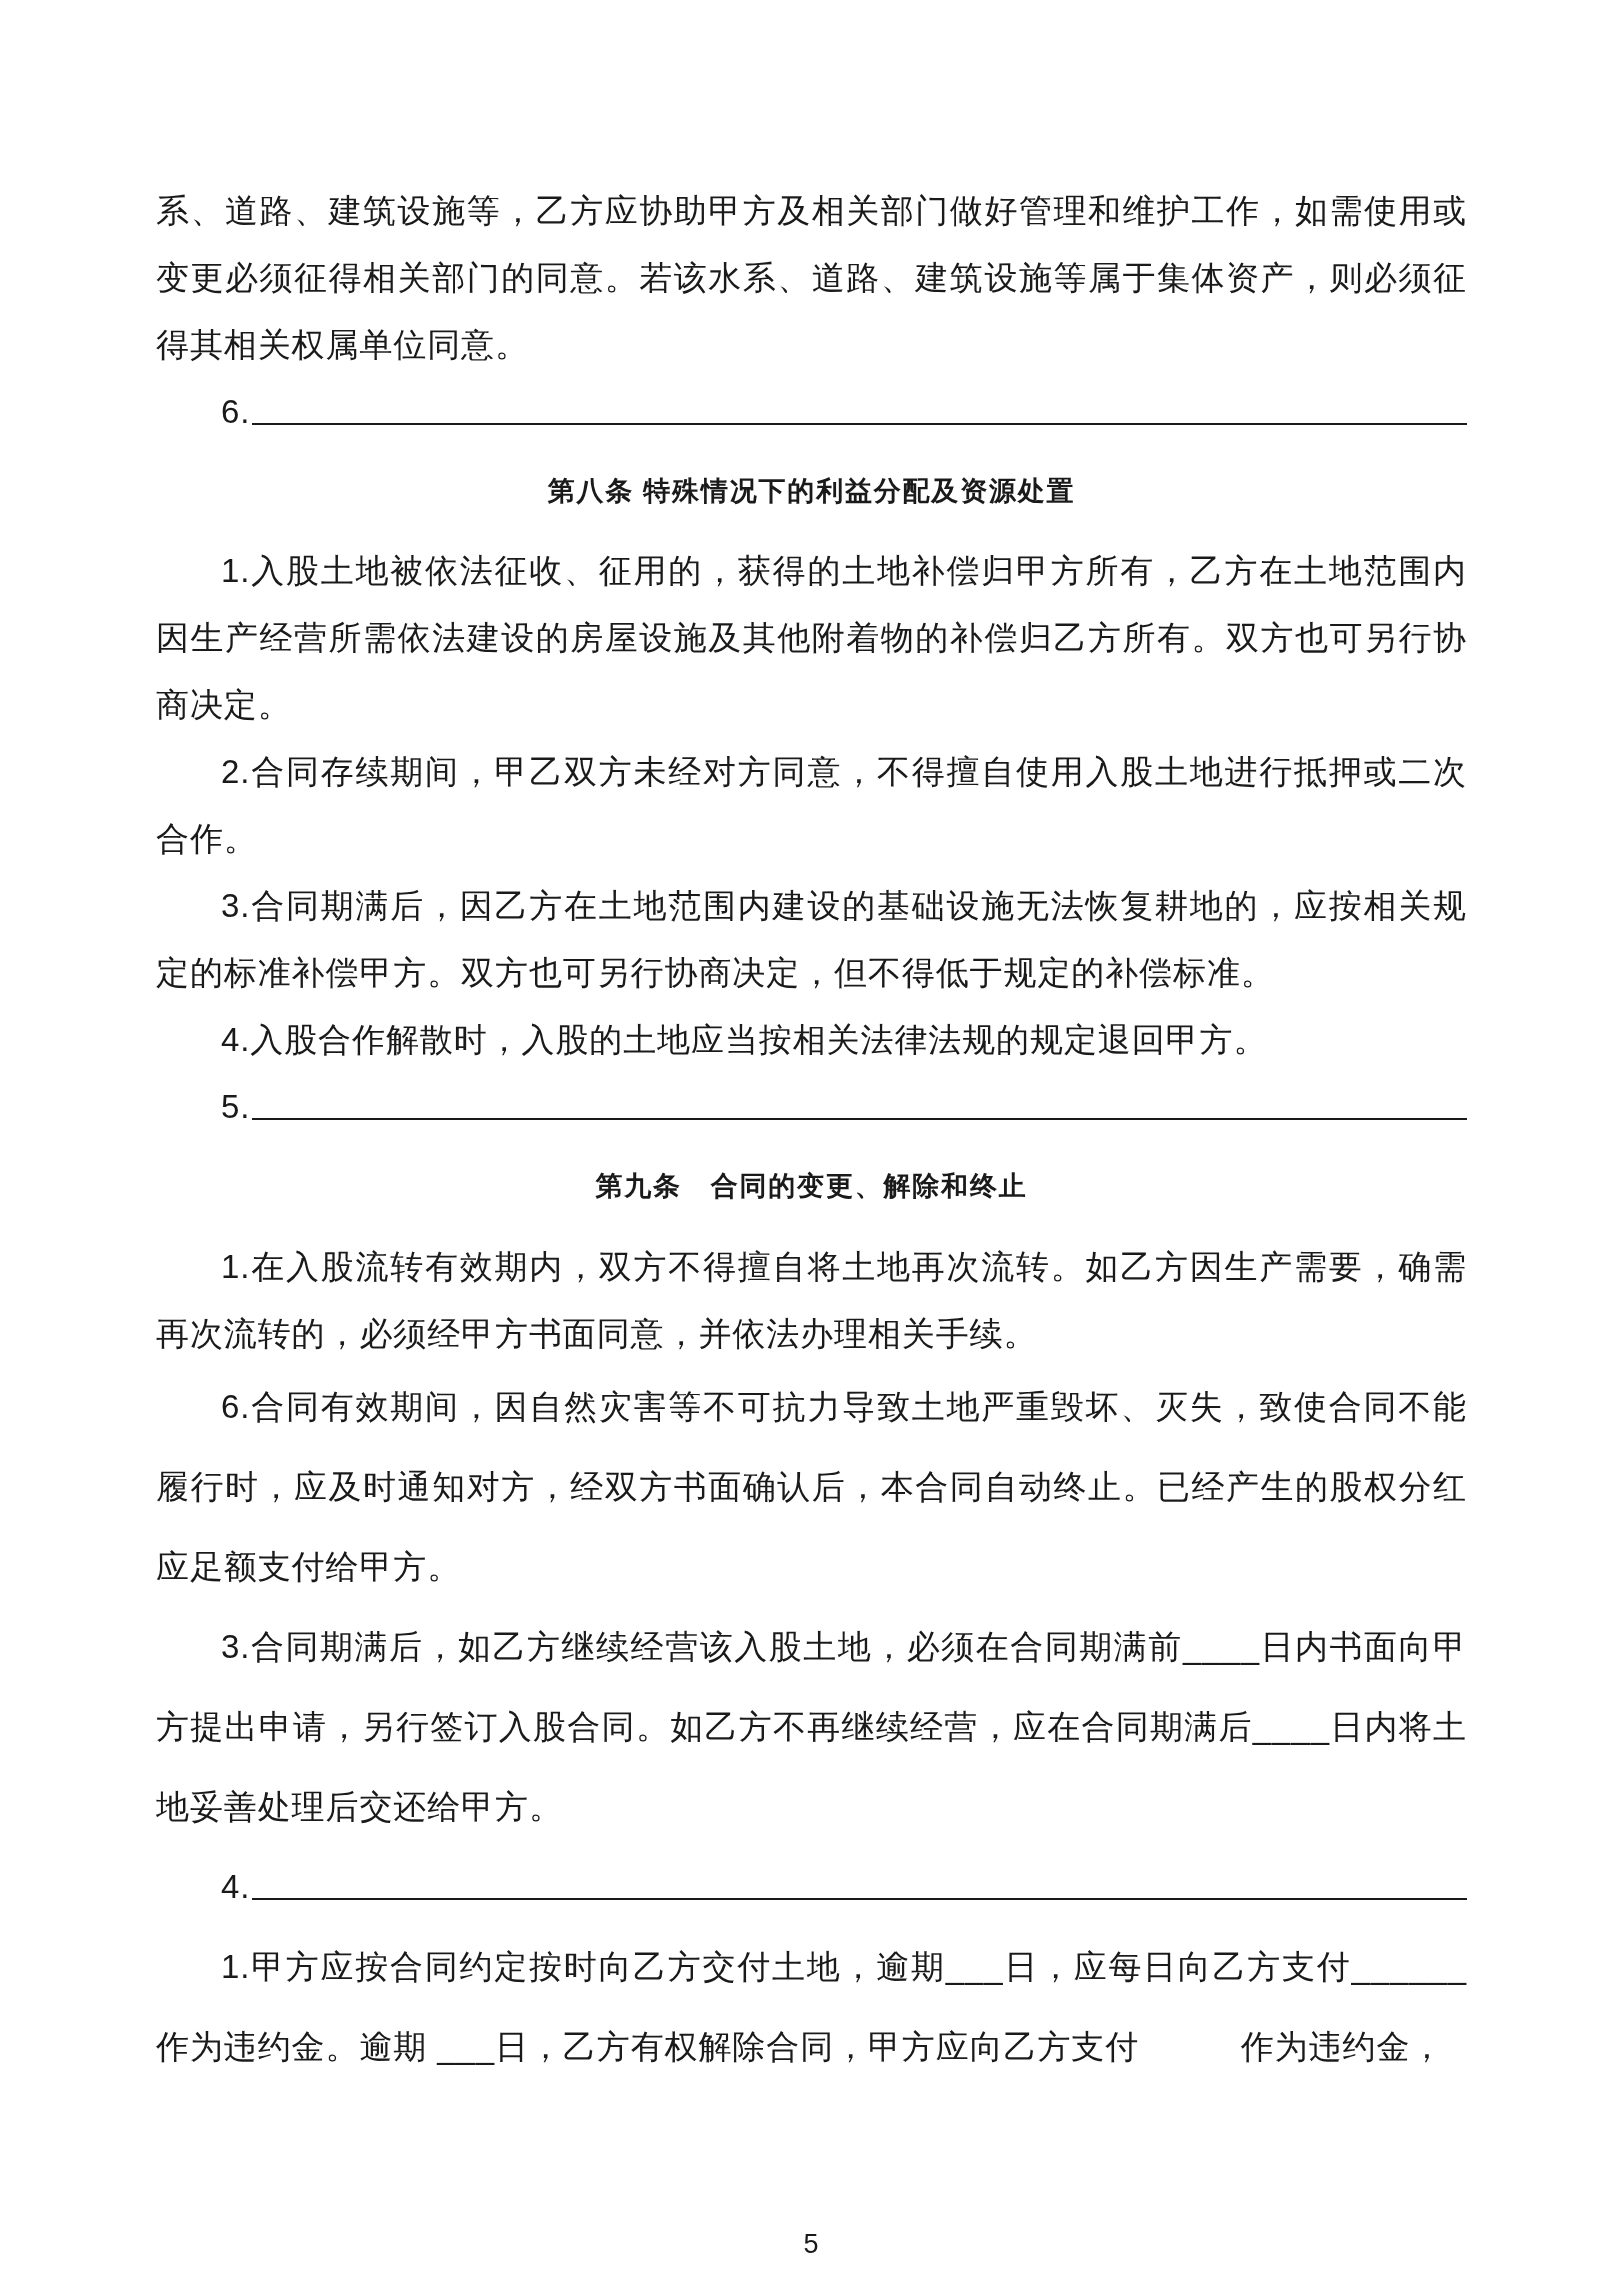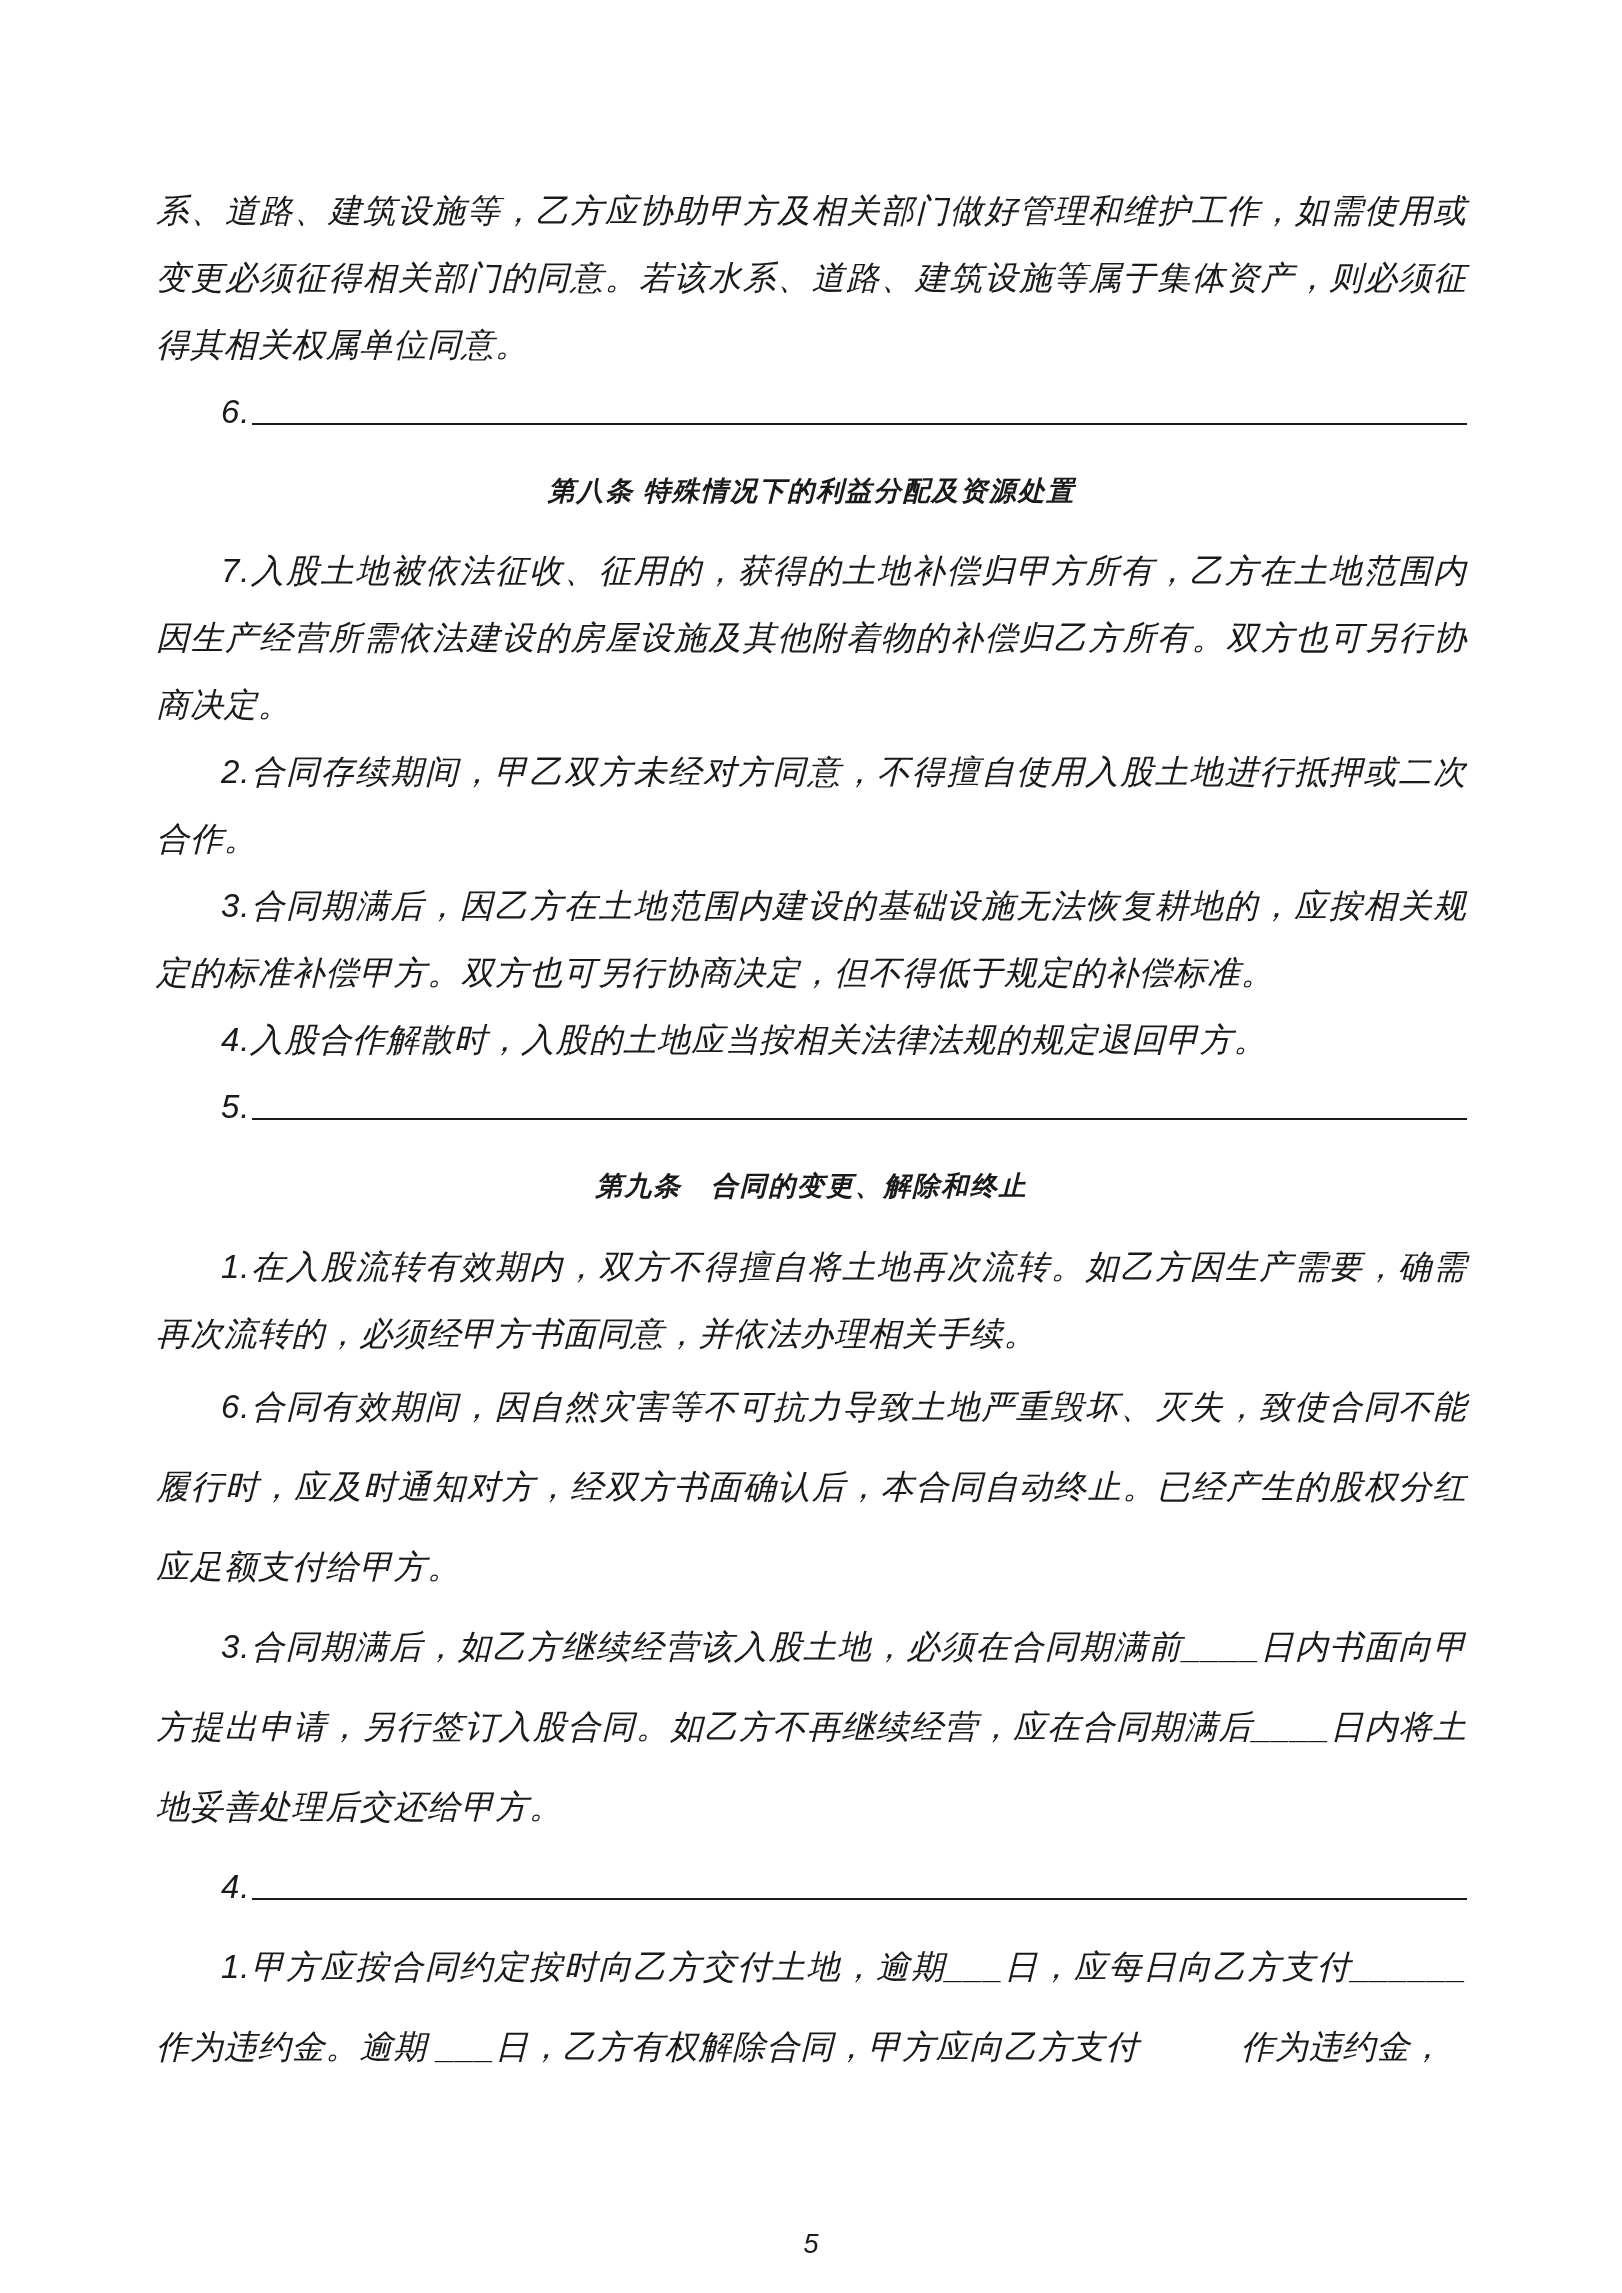--- a/index.html
+++ b/index.html
@@ -12,21 +12,20 @@
     width: 1623px;
     height: 2294px;
     background: #ffffff;
     color: #1a1a1a;
     font-family: "Liberation Sans", "DejaVu Sans", sans-serif;
     overflow: hidden;
     box-sizing: border-box;
     padding: 177px 156px 0 156px;
     font-size: 33px;
     letter-spacing: 0.9px;
-    font-style: italic;
   }
   .para {
     margin: 0;
     text-align: justify;
   }
   .indent {
     text-indent: 65px;
   }
   .lh-tight { line-height: 67px; }
   .lh-loose { line-height: 80px; }
@@ -76,21 +75,21 @@
 
   <p class="para lh-tight">系、道路、建筑设施等，乙方应协助甲方及相关部门做好管理和维护工作，如需使用或变更必须征得相关部门的同意。若该水系、道路、建筑设施等属于集体资产，则必须征得其相关权属单位同意。</p>
 
   <div class="para lh-tight blank-row">
     <span class="blank-label">6.</span>
     <span class="underline-fill"></span>
   </div>
 
   <h2 class="heading">第八条 特殊情况下的利益分配及资源处置</h2>
 
-  <p class="para lh-tight indent">7.入股土地被依法征收、征用的，获得的土地补偿归甲方所有，乙方在土地范围内因生产经营所需依法建设的房屋设施及其他附着物的补偿归乙方所有。双方也可另行协商决定。</p>
+  <p class="para lh-tight indent">1.入股土地被依法征收、征用的，获得的土地补偿归甲方所有，乙方在土地范围内因生产经营所需依法建设的房屋设施及其他附着物的补偿归乙方所有。双方也可另行协商决定。</p>
 
   <p class="para lh-tight indent">2.合同存续期间，甲乙双方未经对方同意，不得擅自使用入股土地进行抵押或二次合作。</p>
 
   <p class="para lh-tight indent">3.合同期满后，因乙方在土地范围内建设的基础设施无法恢复耕地的，应按相关规定的标准补偿甲方。双方也可另行协商决定，但不得低于规定的补偿标准。</p>
 
   <p class="para lh-tight indent">4.入股合作解散时，入股的土地应当按相关法律法规的规定退回甲方。</p>
 
   <div class="para lh-tight blank-row">
     <span class="blank-label">5.</span>
     <span class="underline-fill"></span>

